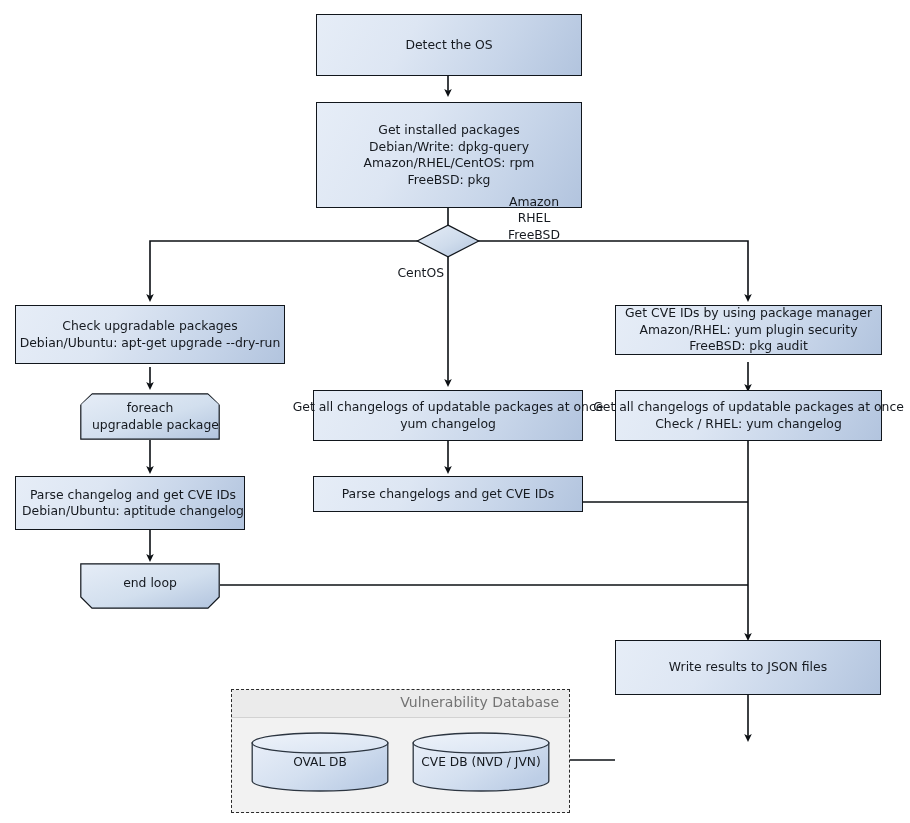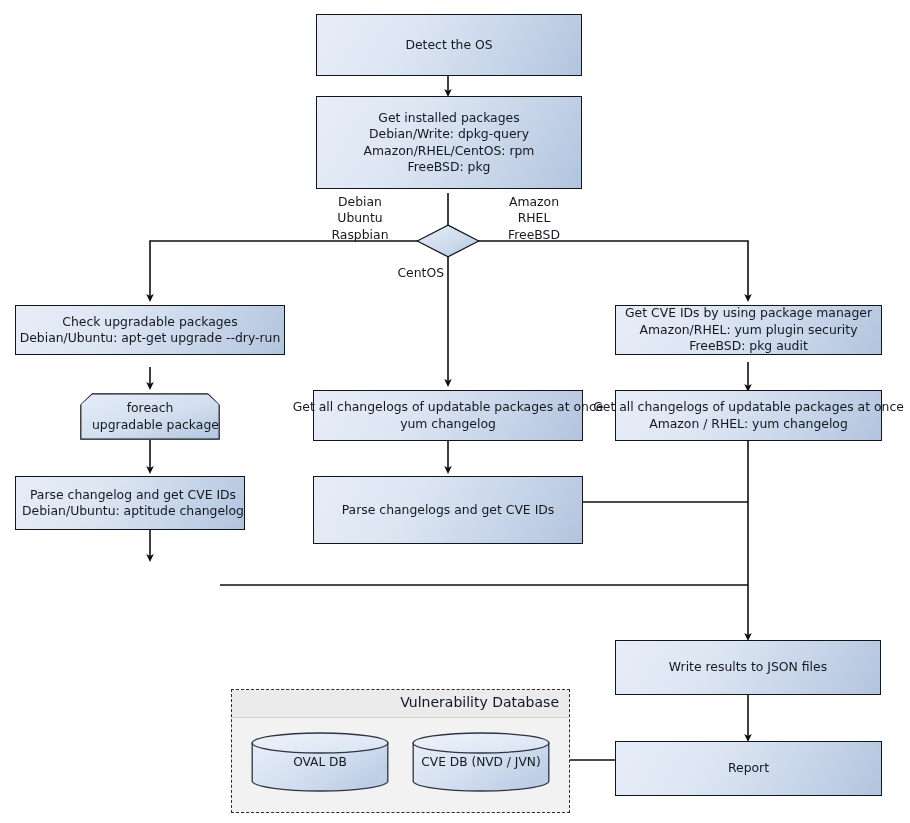--- a/index.html
+++ b/index.html
@@ -93,21 +93,21 @@
     position: absolute;
     box-sizing: border-box;
     border: 1.6px dashed #2b2b2b;
     background: #f2f2f2;
   }
   .group-title {
     position: absolute;
     right: 10px;
     top: 4px;
     font-size: 14px;
-    color: #0f172a;
+    color: #737373;
     white-space: nowrap;
   }
   .group-titlebar {
     position: absolute;
     left: 0; top: 0;
     width: 100%;
     height: 27px;
     background: #ebebeb;
     border-bottom: 1px solid #d2d2d2;
   }
@@ -166,21 +166,21 @@
       <line x1="748" y1="695" x2="748" y2="738" marker-end="url(#arrow)"></line>
 
       <line x1="570" y1="760" x2="615" y2="760"></line>
     </g>
   </svg>
 
   <div class="node" style="left:316px; top:14px; width:266px; height:62px;">
     <span class="txt">Detect the OS</span>
   </div>
 
-  <div class="node" style="left:316px; top:96px; width:266px; height:93px;">
+  <div class="node" style="left:316px; top:102px; width:266px; height:106px;">
     <span class="txt">
       <span>Get installed packages</span><br>
       <span>Debian/Write: dpkg-query</span><br>
       <span>Amazon/RHEL/CentOS: rpm</span><br>
       <span>FreeBSD: pkg</span>
     </span>
   </div>
 
   <div class="diamond" style="left:416px; top:224px; width:64px; height:34px;">
     <svg width="64" height="34" viewBox="0 0 64 34">
@@ -188,37 +188,32 @@
         <linearGradient id="dgrad" x1="0" y1="0" x2="1" y2="1">
           <stop offset="0%" stop-color="#e6edf7"></stop>
           <stop offset="55%" stop-color="#cfdcec"></stop>
           <stop offset="100%" stop-color="#b2c4de"></stop>
         </linearGradient>
       </defs>
       <polygon points="32,1.2 62.8,17 32,32.8 1.2,17" fill="url(#dgrad)" stroke="#11161c" stroke-width="1.3"></polygon>
     </svg>
   </div>
 
-  <div class="edge-label ctr" style="left:310px; top:194px; width:100px; text-align:center;">
-    <span>Debian</span><br>
-    <span>Ubuntu</span><br>
-    <span>Raspbian</span>
-  </div>
 
   <div class="edge-label rt" style="left:484px; top:194px; width:100px; text-align:center;">
     <span>Amazon</span><br>
     <span>RHEL</span><br>
     <span>FreeBSD</span>
   </div>
 
   <div class="edge-label ctr" style="left:368px; top:265px; width:76px; text-align:right;">
     <span>CentOS</span>
   </div>
 
-  <div class="node" style="left:15px; top:305px; width:270px; height:50px;">
+  <div class="node" style="left:15px; top:305px; width:270px; height:59px;">
     <span class="txt">
       <span>Check upgradable packages</span><br>
       <span>Debian/Ubuntu: apt-get upgrade --dry-run</span>
     </span>
   </div>
 
   <div class="node loop-start" style="left:80px; top:393px; width:140px; height:47px;">
     <svg class="loop-shape" width="140" height="47" viewBox="0 0 140 47">
       <defs>
         <linearGradient id="lgrad1" x1="0" y1="0" x2="1" y2="1">
@@ -235,54 +230,66 @@
     </div>
   </div>
 
   <div class="node" style="left:15px; top:476px; width:230px; height:54px;justify-content:flex-end;">
     <span class="txt">
       <span>Parse changelog and get  CVE IDs</span><br>
       <span>Debian/Ubuntu: aptitude changelog</span>
     </span>
   </div>
 
+  <div class="node loop-end" style="left:80px; top:563px; width:140px; height:46px;">
+    <svg class="loop-shape" width="140" height="46" viewBox="0 0 140 46">
+      <defs>
+        <linearGradient id="lgrad2" x1="0" y1="0" x2="1" y2="1">
+          <stop offset="0%" stop-color="#e6edf7"></stop>
+          <stop offset="55%" stop-color="#d2dfee"></stop>
+          <stop offset="100%" stop-color="#b2c4de"></stop>
+        </linearGradient>
+      </defs>
+      <path d="M0.8,0.8 L139.2,0.8 L139.2,34 L128,45.2 L12,45.2 L0.8,34 Z" fill="url(#lgrad2)" stroke="#11161c" stroke-width="1.2"></path>
+    </svg>
+    <div class="loop-label" style="padding-bottom:6px;">
+      <span>end loop</span>
+    </div>
+  </div>
 
   <div class="node overflow" style="left:313px; top:390px; width:270px; height:51px;">
     <span class="txt" style="width:330px;">
       <span>Get all changelogs of updatable packages at once</span><br>
       <span>yum changelog</span>
     </span>
   </div>
 
-  <div class="node" style="left:313px; top:476px; width:270px; height:68px;">
+  <div class="node" style="left:313px; top:476px; width:270px; height:36px;">
     <span class="txt">Parse changelogs and get CVE IDs</span>
   </div>
 
   <div class="node" style="left:615px; top:305px; width:267px; height:50px;">
     <span class="txt">
       <span>Get CVE IDs by using package manager</span><br>
       <span>Amazon/RHEL: yum plugin security</span><br>
       <span>FreeBSD: pkg audit</span>
     </span>
   </div>
 
   <div class="node overflow" style="left:615px; top:390px; width:267px; height:51px;">
     <span class="txt" style="width:330px;">
       <span>Get all changelogs of updatable packages at once</span><br>
-      <span>Amazon / RHEL: yum changelog</span>
+      <span>Check / RHEL: yum changelog</span>
     </span>
   </div>
 
   <div class="node" style="left:615px; top:640px; width:266px; height:55px;">
     <span class="txt">Write results to JSON files</span>
   </div>
 
-  <div class="node" style="left:615px; top:741px; width:267px; height:55px;">
-    <span class="txt">Report</span>
-  </div>
 
   <div class="group-box" style="left:231px; top:689px; width:339px; height:124px;">
     <div class="group-titlebar"></div>
     <div class="group-title">Vulnerability Database</div>
 
     <div class="db" style="left:180px; top:42px; width:138px; height:60px;">
       <svg width="138" height="60" viewBox="0 0 138 60">
         <defs>
           <linearGradient id="cyl2" x1="0" y1="0" x2="1" y2="0.6">
             <stop offset="0%" stop-color="#e8eef8"></stop>

